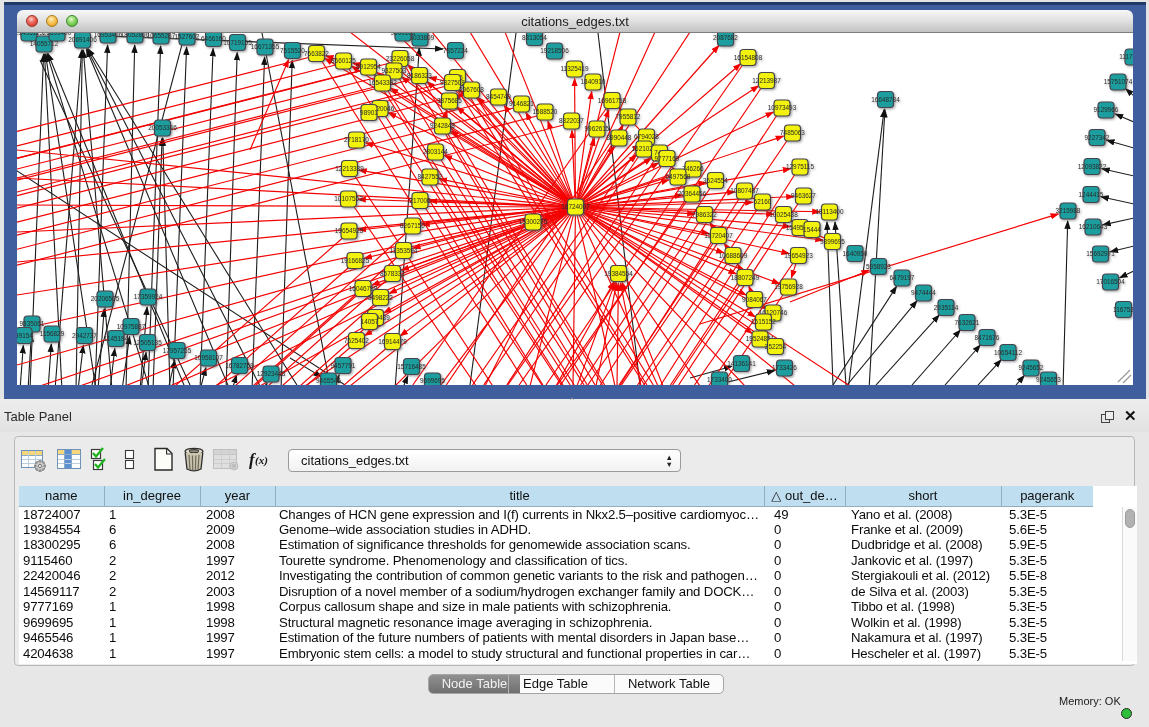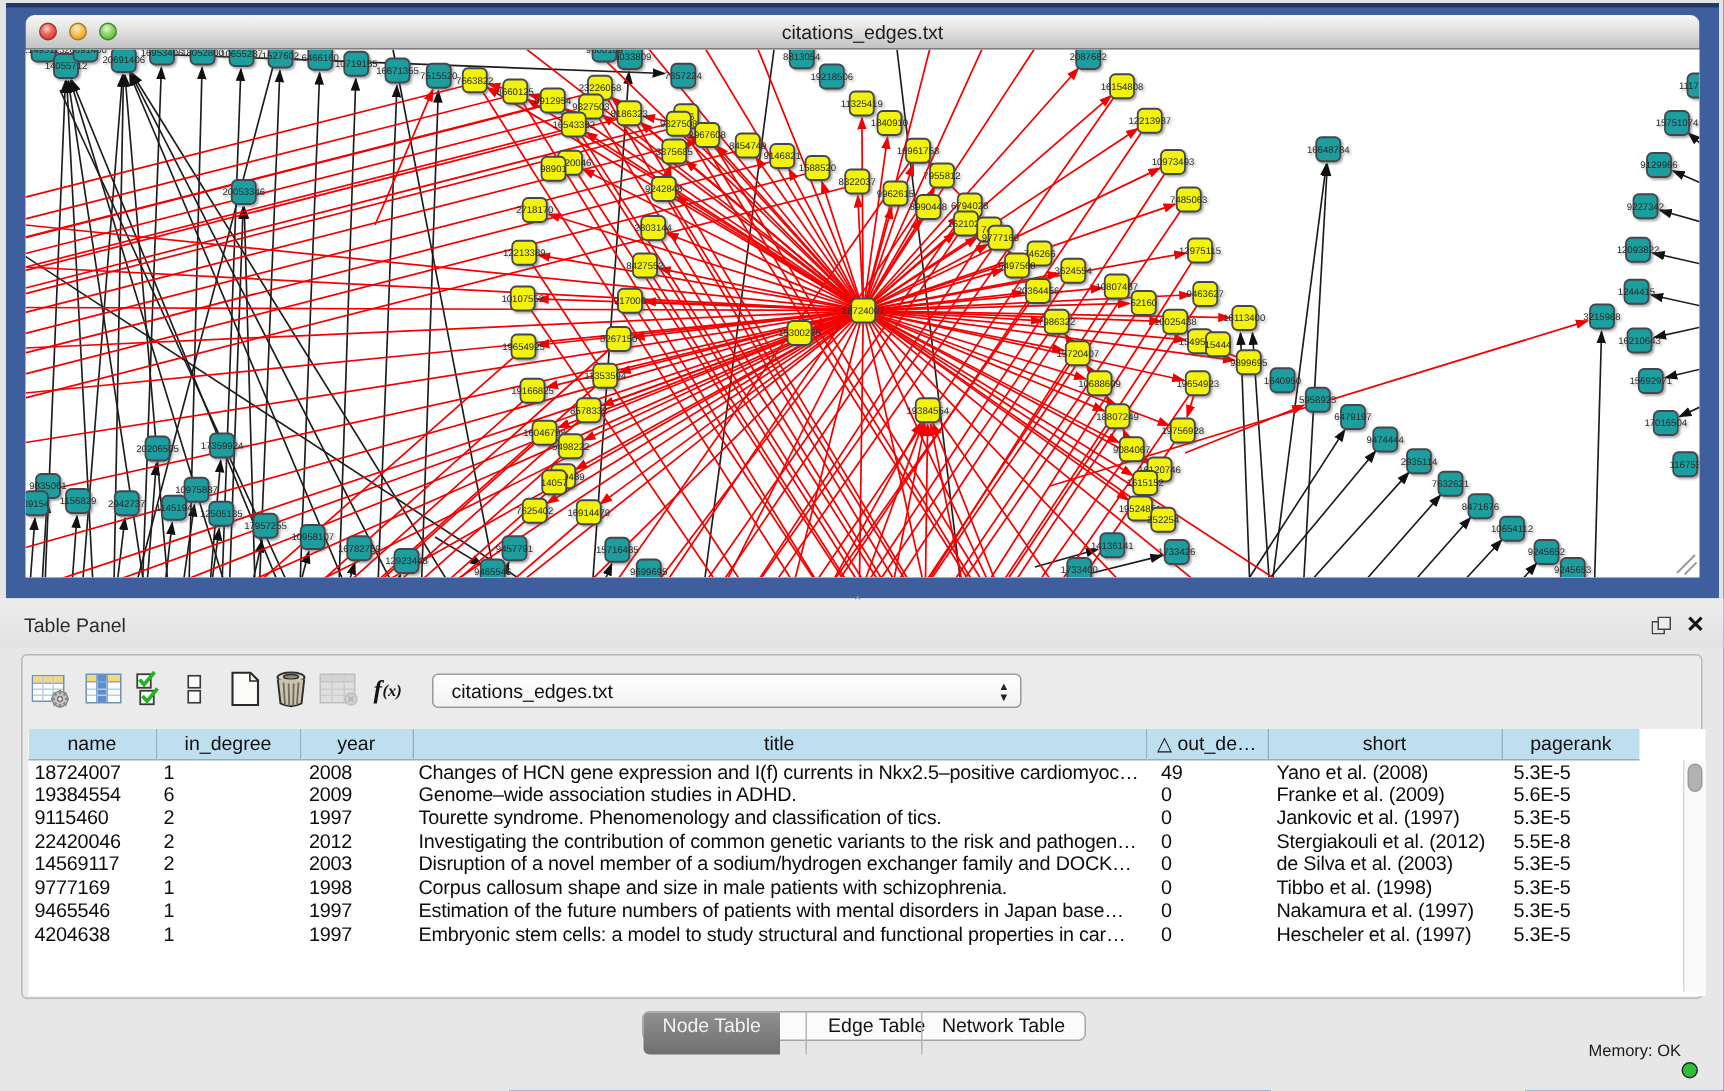--- a/index.html
+++ b/index.html
@@ -11,43 +11,43 @@
   background:linear-gradient(#f7f7f7,#e3e3e3 45%,#cdcdcd 80%,#c3c3c3); border-radius:6px 6px 0 0;
   border-bottom:1px solid #7e7e7e; }
 #title { position:absolute; left:0; right:0; top:4px; text-align:center; font-size:13px; color:#1c1c1c; }
 .tl { position:absolute; top:5px; width:12px; height:12px; border-radius:50%; }
 #tl1 { left:9px; background:radial-gradient(circle at 4.2px 3.2px,#fdd2cc,#ec6e62 38%,#d94438 72%,#b8382e); border:1px solid #9f332a;}
 #tl2 { left:29px; background:radial-gradient(circle at 4.2px 3.2px,#fdeec5,#f7c95e 38%,#eda933 72%,#c8891f); border:1px solid #aa7b1b;}
 #tl3 { left:49px; background:radial-gradient(circle at 4.2px 3.2px,#e4f8d2,#94da6e 38%,#64c046 72%,#4da035); border:1px solid #3f8a2c;}
 #canvas { position:absolute; left:17px; top:33px; width:1116px; height:352px; background:#fff; overflow:hidden; }
 #tablepanel { position:absolute; left:0; top:399px; width:1149px; height:328px; background:#e7e7e7; }
 #tp-head { position:absolute; left:0; top:0; width:1149px; height:33px; background:linear-gradient(#ededed,#e2e2e2); }
-#tp-title { position:absolute; left:16px; top:10px; font-size:13px; color:#2a2a2a; }
+#tp-title { position:absolute; left:4px; top:10px; font-size:13px; color:#2a2a2a; }
 #tp-chev { position:absolute; left:568px; top:-3px; font-size:9px; color:#888; }
 #fl-ic { position:absolute; left:1101px; top:12px; width:13px; height:12px; }
 #x-ic { position:absolute; left:1124px; top:8px; font-size:15px; font-weight:bold; color:#111; }
 #innerpanel { position:absolute; left:14px; top:37px; width:1121px; height:230px; background:#ebebeb;
   border:1px solid #b8b8b8; border-radius:4px; }
 #toolbar { position:absolute; left:0; top:10px; width:100%; height:28px; }
 #combo { position:absolute; left:273px; top:12px; width:393px; height:23px; background:linear-gradient(#ffffff,#f2f2f2);
   border:1px solid #9a9a9a; border-radius:4px; font-size:13px; color:#111; line-height:21px; padding-left:12px; }
 #combo .arr { position:absolute; right:7px; top:3.5px; font-size:7.5px; color:#222; line-height:7.5px; text-align:center; }
 #tablewrap { position:absolute; left:4px; top:49px; width:1118px; height:178px; background:#fff; }
 table { border-collapse:collapse; table-layout:fixed; width:1074px; font-size:13.2px; }
 th { background:#bfdeef; border-left:1px solid #93aebe; border-bottom:1px solid #93aebe; font-weight:normal;
   height:20px; text-align:center; padding:0; overflow:hidden; white-space:nowrap; font-size:13px; color:#111;}
 th:first-child { border-left:none; }
 td { height:15.5px; padding:0 0 0 4px; overflow:hidden; white-space:nowrap; color:#0c0c0c; letter-spacing:-0.15px; }
 #scrollbar { position:absolute; right:0px; top:21px; width:15px; height:154px; background:#fafafa; border-left:1px solid #d9d9d9; }
 #thumb { position:absolute; left:2px; top:2px; width:10px; height:19px; background:#b2b2b2; border:1px solid #9b9b9b; border-radius:5px; }
 #tabs { position:absolute; left:428px; top:275px; width:296px; height:20px; background:#fbfbfb;
   border:1px solid #a5a5a5; border-radius:5px; font-size:13px; }
-.tab { position:absolute; top:0; height:28px; line-height:18px; text-align:center; color:#111; }
+.tab { position:absolute; top:0; height:18px; line-height:18px; text-align:center; color:#111; }
 #tab1 { left:0; width:91px; background:linear-gradient(#909090,#6f6f6f); color:#f2f2f2; border-radius:4px 0 0 4px; }
-#tab2 { left:108px; width:94px; border-left:1px solid #b5b5b5; }
+#tab2 { left:79px; width:94px; border-left:1px solid #b5b5b5; }
 #tab3 { left:185px; width:109px; border-left:1px solid #b5b5b5; }
 #memory { position:absolute; left:1059px; top:296px; font-size:11px; color:#1a1a1a; }
 #memdot { position:absolute; left:1121px; top:309px; width:11px; height:11px; border-radius:50%;
   background:#2ebe3a; border:1px solid #2a2a2a; }
 .ticon { position:absolute; top:0; }
 </style>
 </head>
 <body>
 <div id="navy"></div>
 <div id="frame"></div>
@@ -743,20 +743,29 @@
 <tr>
               <td>19384554</td>
               <td style="padding-left:5px">6</td>
               <td style="padding-left:6px">2009</td>
               <td>Genome–wide association studies in ADHD.</td>
               <td style="padding-left:10px">0</td>
               <td style="padding-left:6px">Franke et al. (2009)</td>
               <td style="padding-left:8px">5.6E-5</td>
             </tr>
 <tr>
+              <td>18300295</td>
+              <td style="padding-left:5px">6</td>
+              <td style="padding-left:6px">2008</td>
+              <td>Estimation of significance thresholds for genomewide association scans.</td>
+              <td style="padding-left:10px">0</td>
+              <td style="padding-left:6px">Dudbridge et al. (2008)</td>
+              <td style="padding-left:8px">5.9E-5</td>
+            </tr>
+<tr>
               <td>9115460</td>
               <td style="padding-left:5px">2</td>
               <td style="padding-left:6px">1997</td>
               <td>Tourette syndrome. Phenomenology and classification of tics.</td>
               <td style="padding-left:10px">0</td>
               <td style="padding-left:6px">Jankovic et al. (1997)</td>
               <td style="padding-left:8px">5.3E-5</td>
             </tr>
 <tr>
               <td>22420046</td>
@@ -776,20 +785,29 @@
               <td style="padding-left:6px">de Silva et al. (2003)</td>
               <td style="padding-left:8px">5.3E-5</td>
             </tr>
 <tr>
               <td>9777169</td>
               <td style="padding-left:5px">1</td>
               <td style="padding-left:6px">1998</td>
               <td>Corpus callosum shape and size in male patients with schizophrenia.</td>
               <td style="padding-left:10px">0</td>
               <td style="padding-left:6px">Tibbo et al. (1998)</td>
+              <td style="padding-left:8px">5.3E-5</td>
+            </tr>
+<tr>
+              <td>9699695</td>
+              <td style="padding-left:5px">1</td>
+              <td style="padding-left:6px">1998</td>
+              <td>Structural magnetic resonance image averaging in schizophrenia.</td>
+              <td style="padding-left:10px">0</td>
+              <td style="padding-left:6px">Wolkin et al. (1998)</td>
               <td style="padding-left:8px">5.3E-5</td>
             </tr>
 <tr>
               <td>9465546</td>
               <td style="padding-left:5px">1</td>
               <td style="padding-left:6px">1997</td>
               <td>Estimation of the future numbers of patients with mental disorders in Japan base…</td>
               <td style="padding-left:10px">0</td>
               <td style="padding-left:6px">Nakamura et al. (1997)</td>
               <td style="padding-left:8px">5.3E-5</td>

